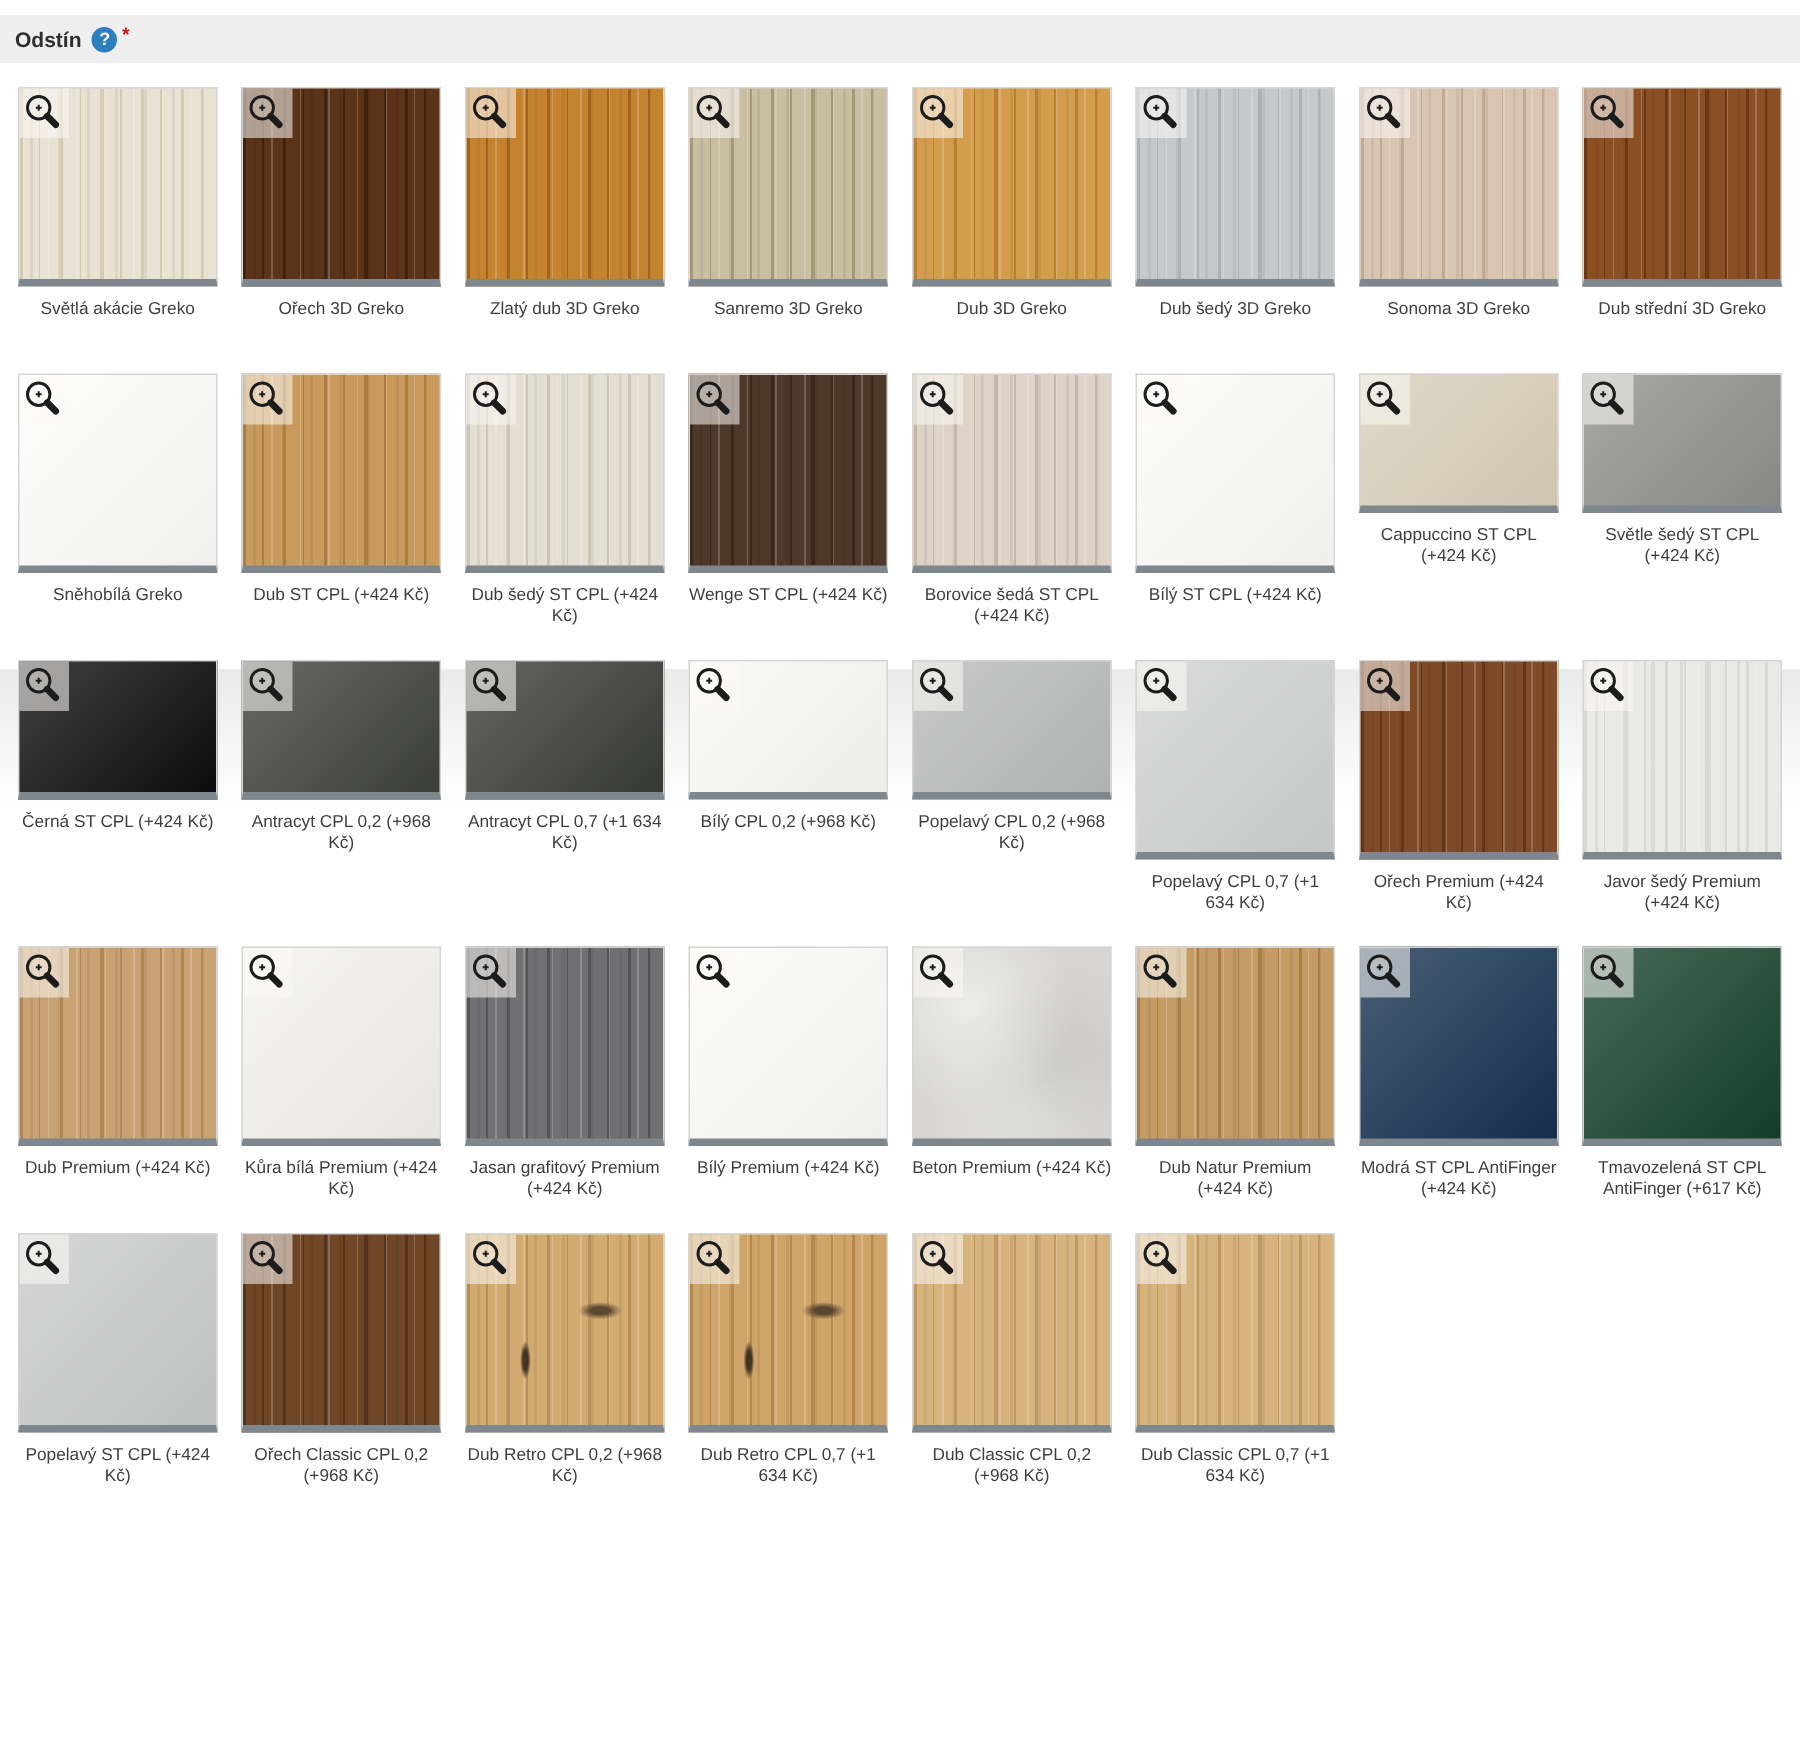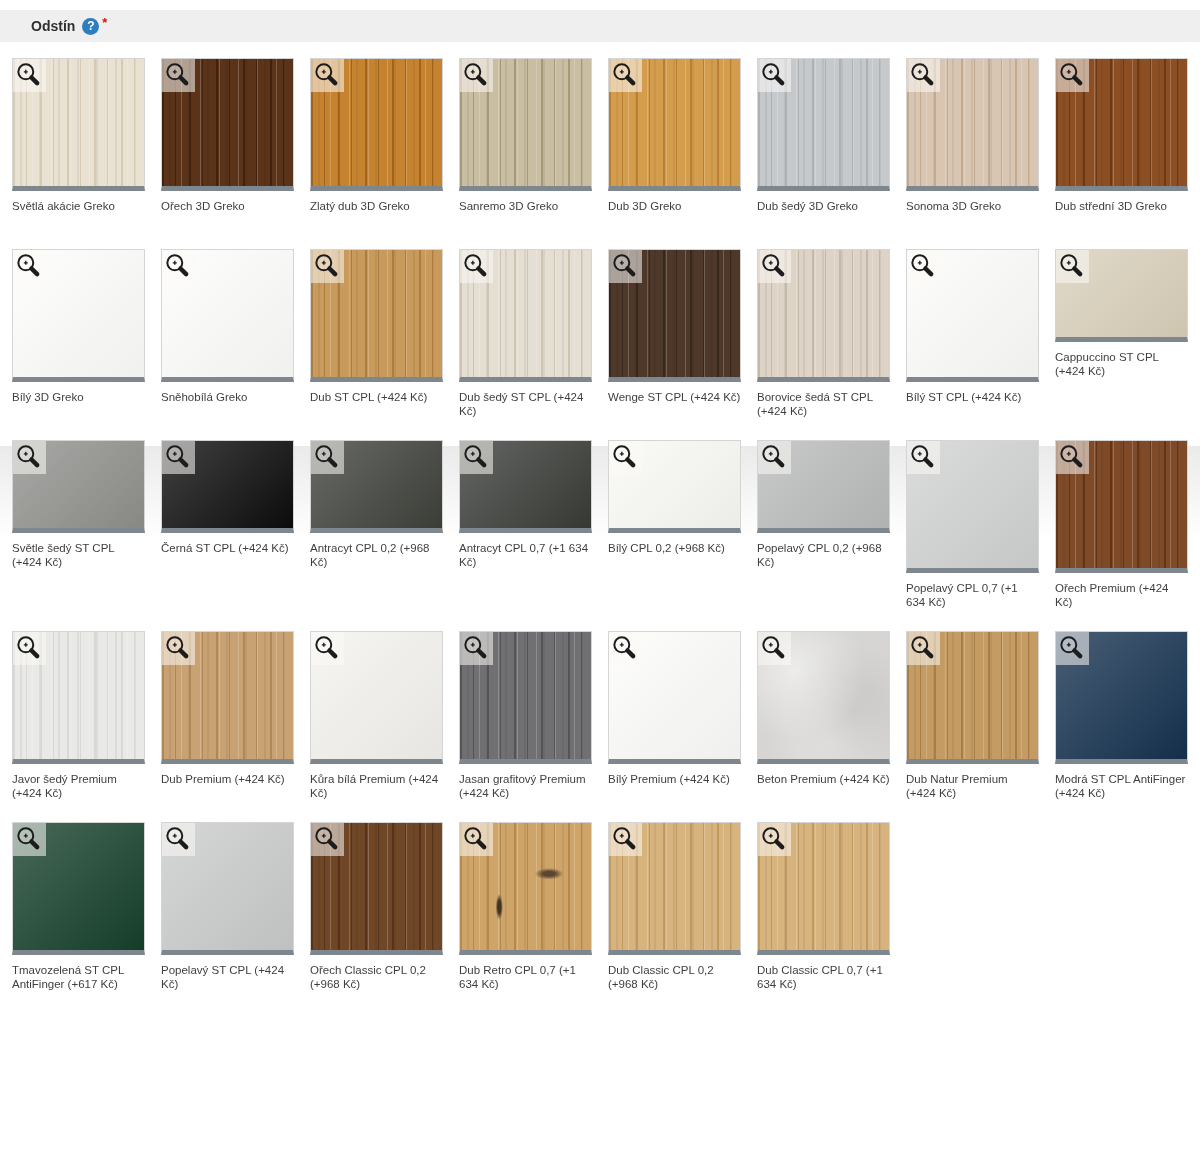--- a/index.html
+++ b/index.html
@@ -2,21 +2,21 @@
 <html><head>
 <meta charset="utf-8">
 <style>
   * { margin:0; padding:0; box-sizing:border-box; }
   html,body { width:1200px; height:1158px; overflow:hidden; background:#ffffff;
               font-family:"Liberation Sans", sans-serif; }
   .page { position:relative; width:1200px; height:1158px; }
 
   
   .header-bar { margin-top:10px; height:32px; background:#efefef;
-                display:flex; align-items:center; padding-left:31px; }
+                display:flex; align-items:center; padding-left:10px; }
   .title { font-size:14px; font-weight:bold; color:#2f2f2f; }
   .help  { display:inline-flex; align-items:center; justify-content:center;
            width:17px; height:17px; border-radius:50%; background:#2d7dc1;
            color:#fff; font-size:12px; font-weight:bold; margin-left:7px;
            cursor:pointer; }
   .req   { color:#cc1111; font-weight:bold; font-size:13px; margin-left:3px;
            position:relative; top:-4px; }
 
   
   .band { position:absolute; left:0; top:436px; width:1200px; height:104px;
@@ -58,21 +58,21 @@
       radial-gradient(circle at 55% 85%, rgba(255,255,255,0.35), transparent 50%); }
 
   .zoom-btn { position:absolute; left:0; top:0; width:33px; height:33px;
               background:rgba(252,250,245,0.55); display:flex;
               align-items:flex-start; justify-content:flex-start;
               padding:2px 0 0 2px; cursor:pointer; }
   .zoom-btn svg { display:block; }
 
   .caption { margin-top:8px; min-height:28px; width:133px;
              font-size:11.5px; line-height:14px; color:#3f3f3f;
-             text-align:left; }
+             text-align:center; }
 </style>
 </head>
 <body>
 
 <div class="page">
   <div class="header-bar">
     <span class="title">Odstín</span>
     <span class="help">?</span>
     <span class="req">*</span>
   </div>
@@ -170,32 +170,20 @@
             <svg viewBox="0 0 30 30" width="27" height="27">
               <circle cx="12" cy="12" r="8.3" fill="rgba(255,255,255,0.15)" stroke="#1c1c1c" stroke-width="2.2"></circle>
               <path d="M12 9.8 v4.4 M9.8 12 h4.4" stroke="#1c1c1c" stroke-width="1.5"></path>
               <path d="M18.3 18.3 L24.6 24.6" stroke="#1c1c1c" stroke-width="5" stroke-linecap="round"></path>
             </svg>
           </span>
         </div>
         <div class="caption">Dub střední 3D Greko</div>
       </div>
       <div class="cell">
-        <div class="img plain" style="--c1: #fdfdfb;">
-          <span class="zoom-btn">
-            <svg viewBox="0 0 30 30" width="27" height="27">
-              <circle cx="12" cy="12" r="8.3" fill="rgba(255,255,255,0.15)" stroke="#1c1c1c" stroke-width="2.2"></circle>
-              <path d="M12 9.8 v4.4 M9.8 12 h4.4" stroke="#1c1c1c" stroke-width="1.5"></path>
-              <path d="M18.3 18.3 L24.6 24.6" stroke="#1c1c1c" stroke-width="5" stroke-linecap="round"></path>
-            </svg>
-          </span>
-        </div>
-        <div class="caption">Bílý 3D Greko</div>
-      </div>
-      <div class="cell">
         <div class="img plain" style="--c1: #fdfdfc;">
           <span class="zoom-btn">
             <svg viewBox="0 0 30 30" width="27" height="27">
               <circle cx="12" cy="12" r="8.3" fill="rgba(255,255,255,0.15)" stroke="#1c1c1c" stroke-width="2.2"></circle>
               <path d="M12 9.8 v4.4 M9.8 12 h4.4" stroke="#1c1c1c" stroke-width="1.5"></path>
               <path d="M18.3 18.3 L24.6 24.6" stroke="#1c1c1c" stroke-width="5" stroke-linecap="round"></path>
             </svg>
           </span>
         </div>
         <div class="caption">Sněhobílá Greko</div>
@@ -494,20 +482,32 @@
             <svg viewBox="0 0 30 30" width="27" height="27">
               <circle cx="12" cy="12" r="8.3" fill="rgba(255,255,255,0.15)" stroke="#1c1c1c" stroke-width="2.2"></circle>
               <path d="M12 9.8 v4.4 M9.8 12 h4.4" stroke="#1c1c1c" stroke-width="1.5"></path>
               <path d="M18.3 18.3 L24.6 24.6" stroke="#1c1c1c" stroke-width="5" stroke-linecap="round"></path>
             </svg>
           </span>
         </div>
         <div class="caption">Ořech Classic CPL 0,2 (+968 Kč)</div>
       </div>
       <div class="cell">
+        <div class="img wood-knots" style="--c1: #d3aa70; --c2: #b98f59;">
+          <span class="zoom-btn">
+            <svg viewBox="0 0 30 30" width="27" height="27">
+              <circle cx="12" cy="12" r="8.3" fill="rgba(255,255,255,0.15)" stroke="#1c1c1c" stroke-width="2.2"></circle>
+              <path d="M12 9.8 v4.4 M9.8 12 h4.4" stroke="#1c1c1c" stroke-width="1.5"></path>
+              <path d="M18.3 18.3 L24.6 24.6" stroke="#1c1c1c" stroke-width="5" stroke-linecap="round"></path>
+            </svg>
+          </span>
+        </div>
+        <div class="caption">Dub Retro CPL 0,2  (+968 Kč)</div>
+      </div>
+      <div class="cell">
         <div class="img wood-knots" style="--c1: #cfa468; --c2: #b48950;">
           <span class="zoom-btn">
             <svg viewBox="0 0 30 30" width="27" height="27">
               <circle cx="12" cy="12" r="8.3" fill="rgba(255,255,255,0.15)" stroke="#1c1c1c" stroke-width="2.2"></circle>
               <path d="M12 9.8 v4.4 M9.8 12 h4.4" stroke="#1c1c1c" stroke-width="1.5"></path>
               <path d="M18.3 18.3 L24.6 24.6" stroke="#1c1c1c" stroke-width="5" stroke-linecap="round"></path>
             </svg>
           </span>
         </div>
         <div class="caption">Dub Retro CPL 0,7  (+1 634 Kč)</div>

